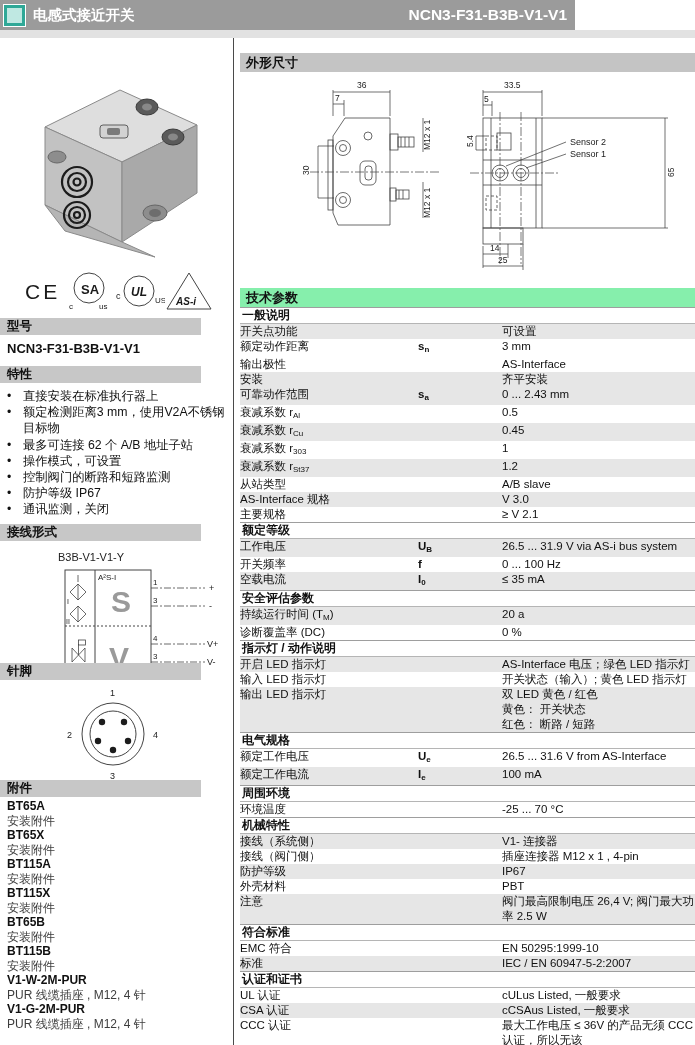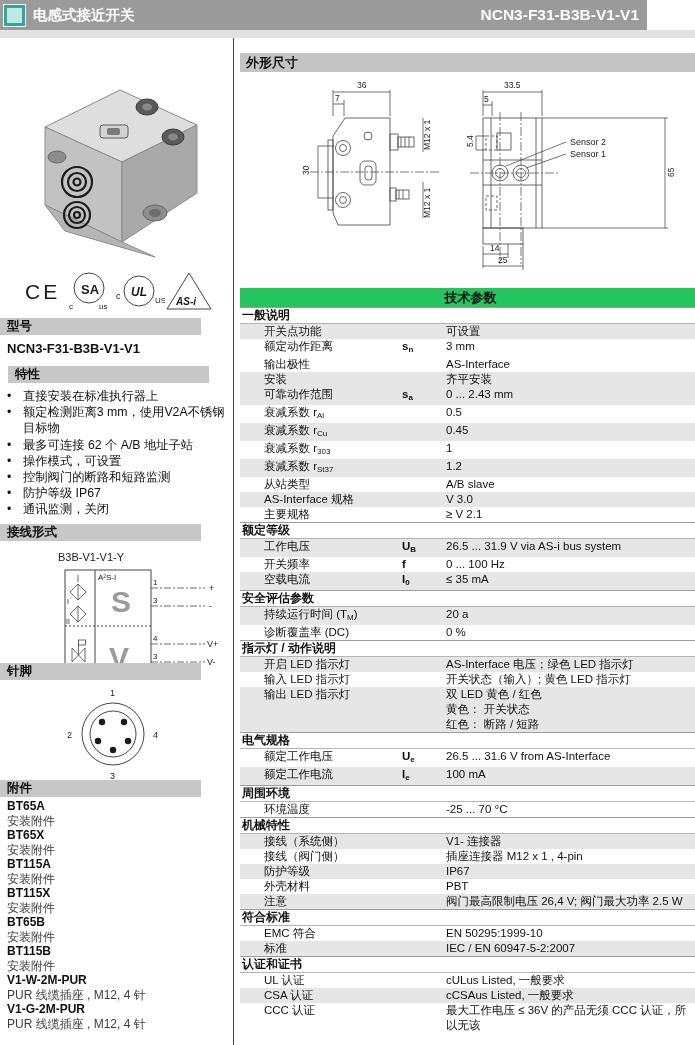--- a/index.html
+++ b/index.html
@@ -1,19 +1,19 @@
 <!DOCTYPE html>
 <html><head>
 <meta charset="utf-8">
 <style>
   html,body{margin:0;padding:0;background:#fff;}
   #page{position:relative;width:695px;height:1045px;background:#fff;overflow:hidden;
         font-family:"Liberation Sans","DejaVu Sans",sans-serif;color:#111;}
   
-  .hdr{position:absolute;left:0;top:0;width:647px;height:30px;background:#9b9b9b;display:flex;align-items:center;}
+  .hdr{position:absolute;left:0;top:0;width:575px;height:30px;background:#9b9b9b;display:flex;align-items:center;}
   .hdr-strip{position:absolute;left:0;top:30px;width:695px;height:8px;background:#e2e2e2;}
   .hdr-icon{width:21px;height:21px;margin-left:4px;background:#bfe8e2;border:3px solid #2fa897;box-sizing:border-box;outline:1px solid #fff;}
   .hdr-title{color:#fff;font-weight:bold;font-size:14.5px;margin-left:8px;}
   .hdr-part{color:#fff;font-weight:bold;font-size:15.5px;margin-left:auto;margin-right:8px;}
   
   .vdiv{position:absolute;left:233px;top:38px;width:1px;height:1007px;background:#4a4a4a;}
   .secbar{position:absolute;left:0;width:201px;height:17px;background:#c7c7c7;
           font-weight:bold;font-size:12.5px;line-height:17px;padding-left:7px;box-sizing:border-box;}
   .rbar{position:absolute;left:240px;width:455px;height:19px;background:#c4c4c4;
         font-weight:bold;font-size:13px;line-height:19px;padding-left:6px;box-sizing:border-box;}
@@ -25,22 +25,22 @@
   
   .conn-label{position:absolute;left:58px;top:551px;font-size:11px;color:#222;}
   
   .acc{position:absolute;left:7px;top:799px;width:222px;}
   .acc-name{font-weight:bold;font-size:12px;line-height:14.5px;}
   .acc-desc{font-size:12px;line-height:14.5px;color:#3d3d3d;}
   
   #tech-table{position:absolute;left:240px;top:307px;width:455px;}
   .t-sec{font-weight:bold;font-size:12px;line-height:15px;height:15px;
          border-top:1px solid #9e9e9e;border-bottom:1px solid #b5b5b5;box-sizing:content-box;padding-left:2px;background:#fff;}
-  .t-row{display:grid;grid-template-columns:138px 44px 1fr;padding-left:24px;
-         font-size:11.5px;line-height:15px;min-height:15px;}
+  .t-row{display:grid;grid-template-columns:138px 44px 1fr;padding-left:0;
+         font-size:11.5px;line-height:15px;min-height:15px;gap:40px;}
   .t-row.g{background:#e6e6e6;}
   .t-row.w{background:#ffffff;}
   .subs{font-size:8px;vertical-align:-2px;}
   .t-sym{font-weight:bold;}
   
   svg text{font-family:"Liberation Sans","DejaVu Sans",sans-serif;}
   .dimtxt{font-size:8.5px;fill:#222;}
   .lbltxt{font-size:9px;fill:#222;}
   .thin{stroke:#444;stroke-width:1;fill:none;}
   .thind{stroke:#444;stroke-width:0.8;fill:none;}
@@ -103,21 +103,21 @@
     </svg>
     <svg width="48" height="44" viewBox="0 0 48 44">
       <polygon points="24,4 46,40 2,40" class="thin"></polygon>
       <text x="11" y="36" font-size="10" font-weight="bold" font-style="italic" fill="#1a1a1a">AS-i</text>
     </svg>
   </div>
 
   <div class="secbar" style="top:318px;">型号</div>
   <div class="model-val">NCN3-F31-B3B-V1-V1</div>
 
-  <div class="secbar" style="top:366px;margin-left:8px;">特性</div>
+  <div class="secbar" style="top:366px;">特性</div>
   <div class="features">
       <div class="feat">
         <span class="bullet">•</span>
         <span>直接安装在标准执行器上</span>
       </div>
       <div class="feat">
         <span class="bullet">•</span>
         <span>额定检测距离3 mm，使用V2A不锈钢目标物</span>
       </div>
       <div class="feat">
@@ -310,21 +310,21 @@
     <text x="264" y="10" class="dimtxt">33.5</text>
     <text x="244" y="24" class="dimtxt">5</text>
     <text x="233" y="69" class="dimtxt" transform="rotate(-90 233 69)">5.4</text>
     <text x="434" y="99" class="dimtxt" transform="rotate(-90 434 99)">65</text>
     <text x="250" y="173" class="dimtxt">14</text>
     <text x="258" y="185" class="dimtxt">25</text>
     <text x="330" y="67" class="lbltxt">Sensor 2</text>
     <text x="330" y="79" class="lbltxt">Sensor 1</text>
   </svg>
 
-  <div class="rbar" style="top:288px;background:#22c55e;text-align:center;">技术参数</div>
+  <div class="rbar" style="top:288px;background:#86efac;">技术参数</div>
   <div id="tech-table">
       <div class="t-sec">一般说明</div>
       <div class="t-row g">
         <div class="t-label"><span><span>开关点功能</span></span></div>
         <div class="t-sym"></div>
         <div class="t-value">
           <div>可设置</div>
         </div>
       </div>
       <div class="t-row w">

